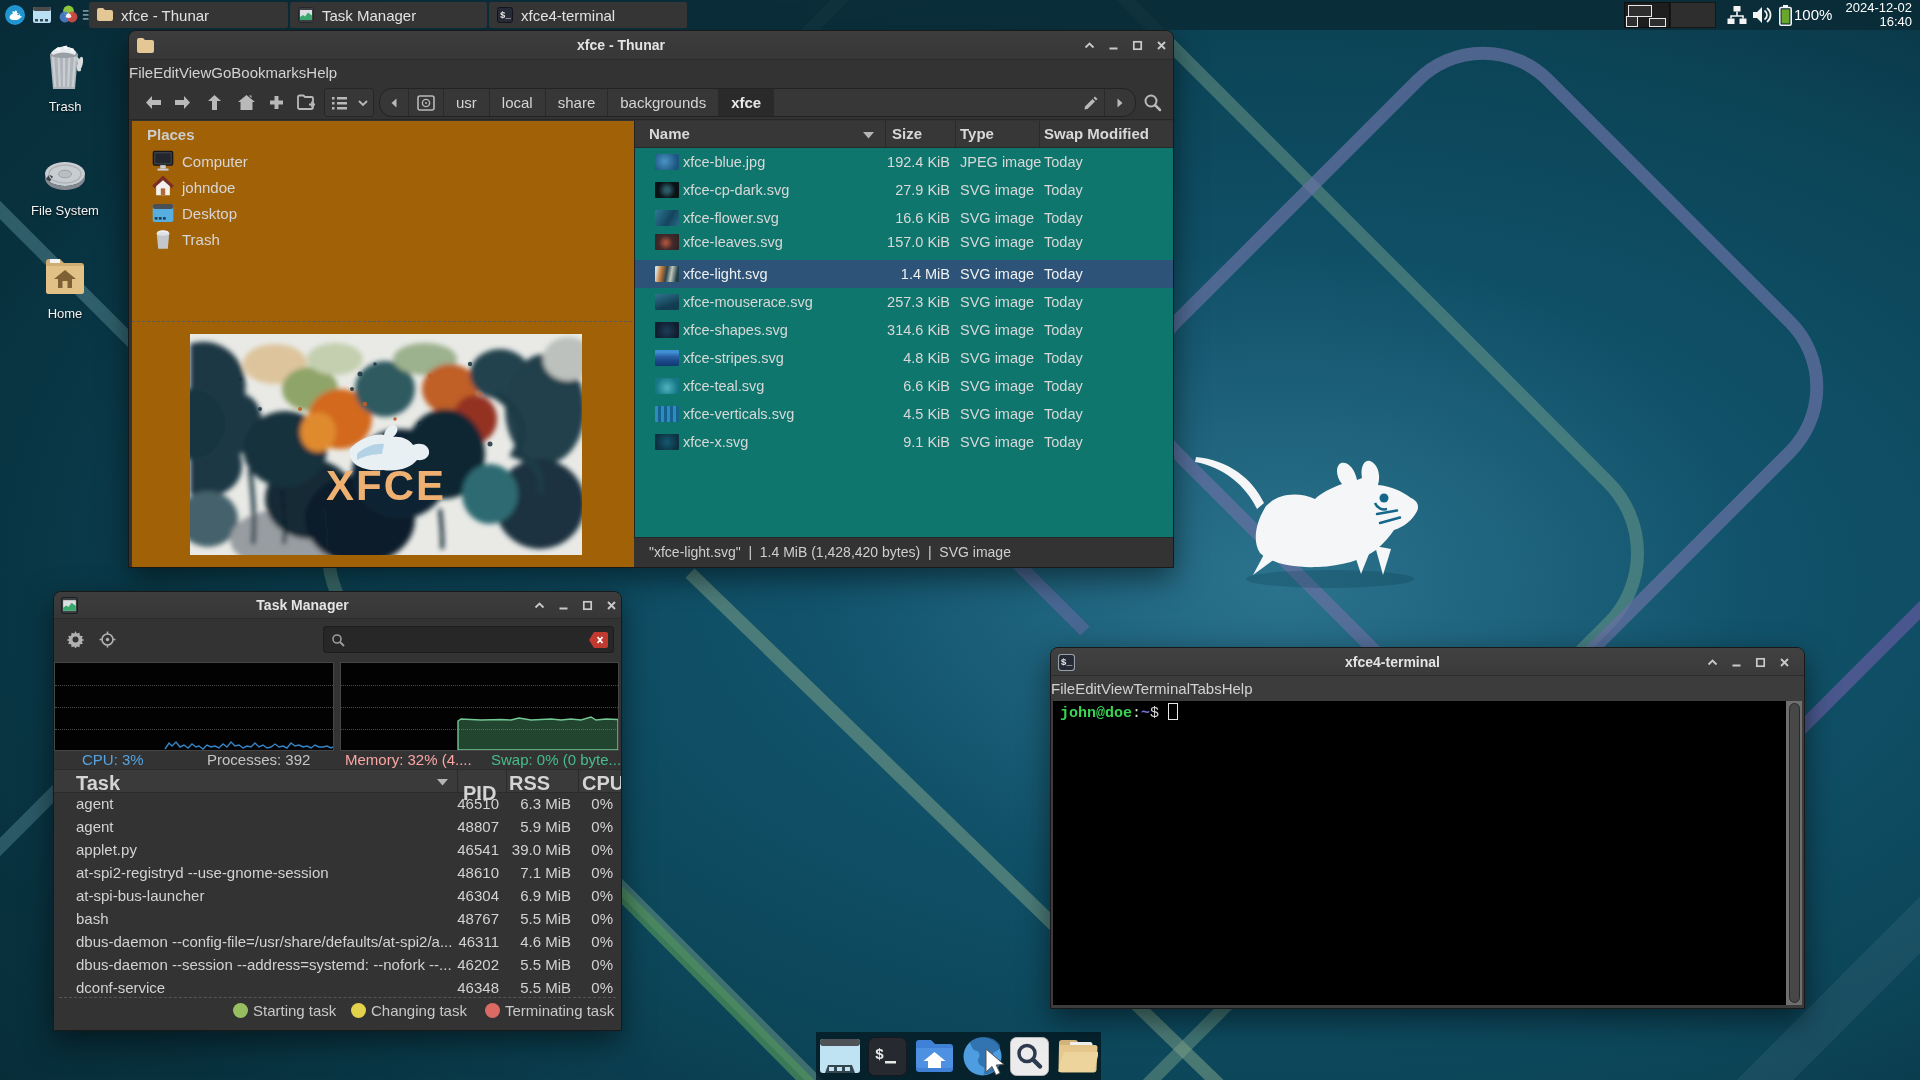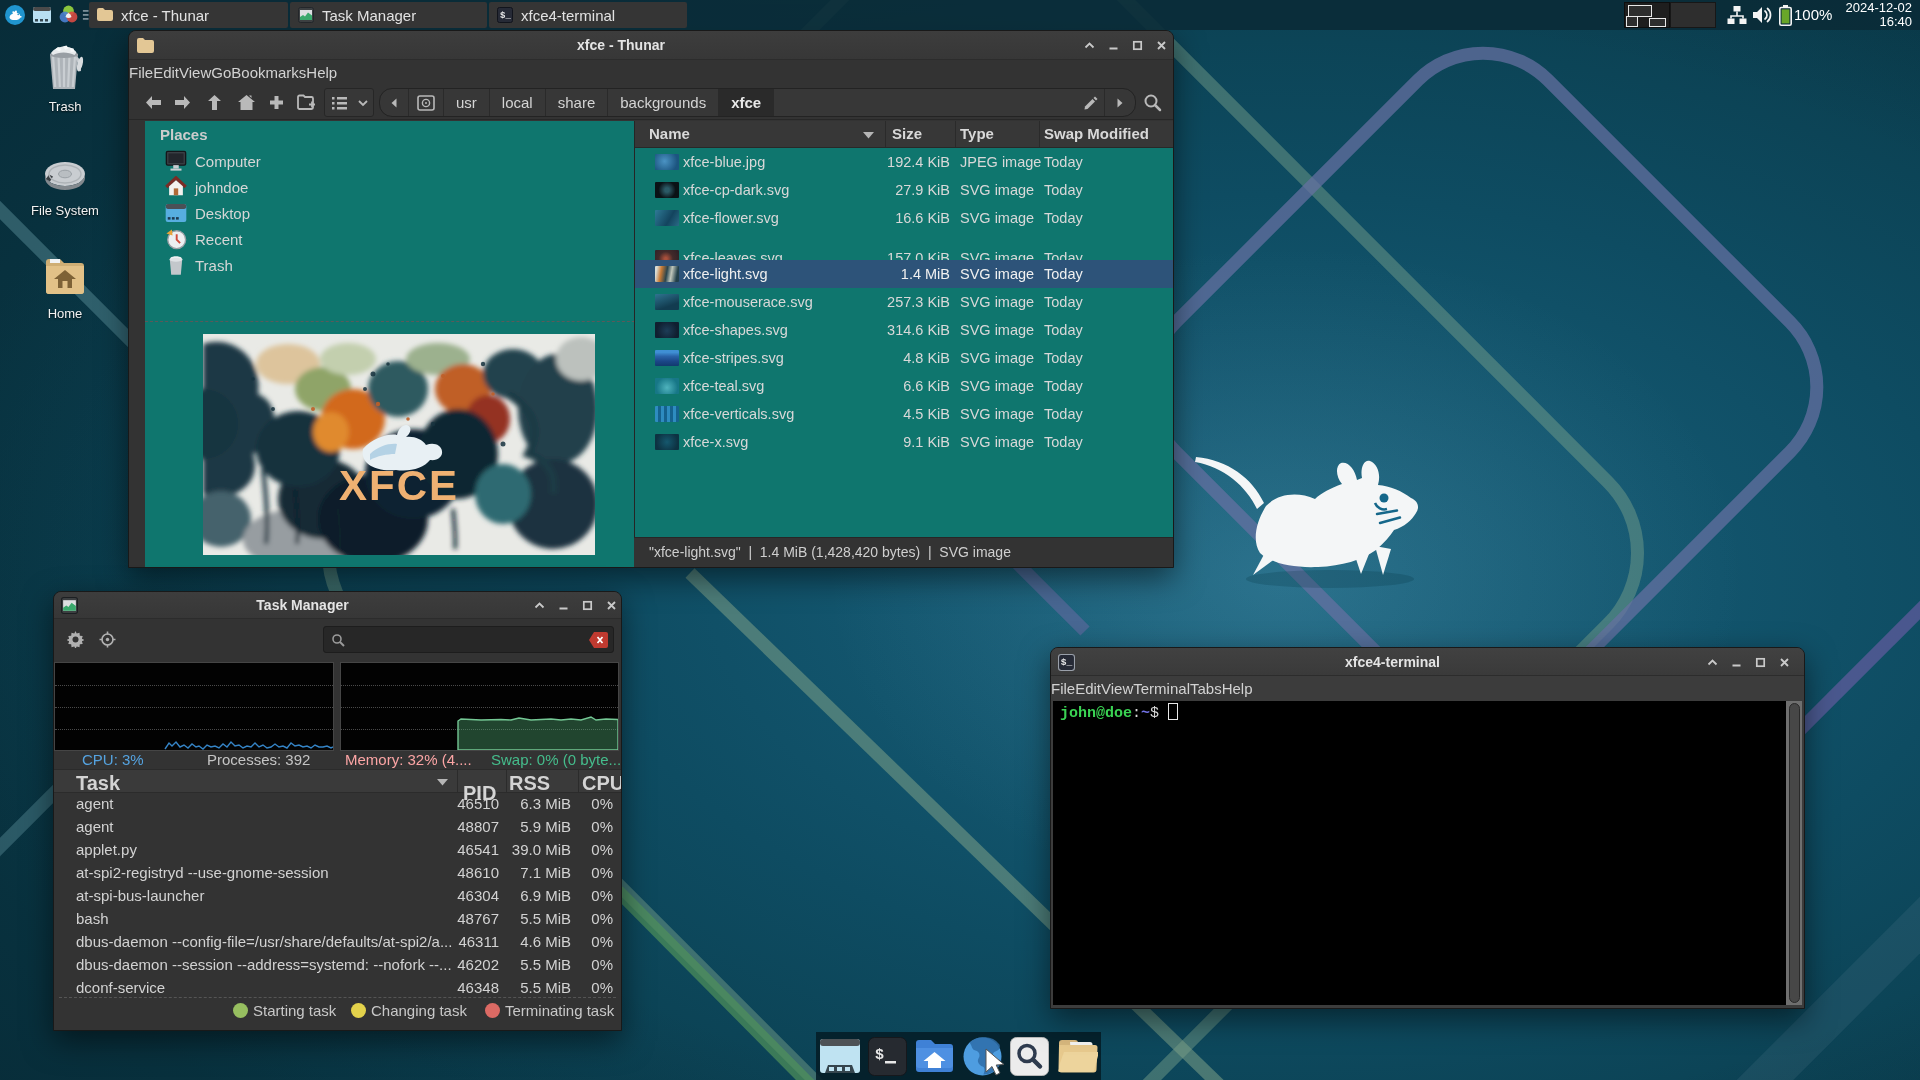--- a/index.html
+++ b/index.html
@@ -18,21 +18,21 @@
   .wctl { position:absolute; top:0; height:29px; display:flex; align-items:center; gap:11px; }
   .wctl svg { display:block; }
   
   #thunar { left:128px; top:30px; width:1046px; height:538px; }
   .menubar { display:flex; height:25px; align-items:center; color:#d2d2d2; font-size:15px; background:#333333; }
   .menubar span { }
   #t-toolbar { position:relative; height:35px; background:#333333; border-bottom:1px solid #272727; }
   .tbicon { position:absolute; top:4px; width:27px; height:27px; color:#b9b9b9; font-size:17px; display:flex; align-items:center; justify-content:center; }
   #pathbar { position:absolute; left:250px; top:3px; height:29px; width:757px; border:1px solid #232323; border-radius:13px; background:#373737; display:flex; overflow:hidden; }
   .pseg { height:100%; display:flex; align-items:center; padding:0 12px; color:#d4d4d4; font-size:15px; border-right:1px solid #2a2a2a; }
-  #t-side { position:absolute; left:16px; top:90px; width:505px; height:447px; background:#0f766e; }
+  #t-side { position:absolute; left:3px; top:90px; width:505px; height:447px; background:#a16207; }
   #t-main { position:absolute; left:505px; top:90px; right:0; bottom:0; background:#0f766e; border-left:1px solid #252525; }
   .prow { display:flex; align-items:center; height:26px; padding-left:20px; color:#d6d6d6; font-size:15px; }
   .prow .pi { width:22px; height:22px; margin-right:8px; flex:none; }
   .frow { position:absolute; left:0; width:539px; height:28px; color:#d8d8d8; font-size:14.5px; line-height:28px; }
   .frow.sel { background:#2d5379; color:#f0f0f0; }
   .frow .thumb { top:6px; }
   .frow span { white-space:nowrap; }
   .thumb { position:absolute; left:20px; width:24px; height:16px; border-radius:1px; }
   .fname { position:absolute; left:48px; }
   .fsize { position:absolute; width:120px; left:195px; text-align:right; }
@@ -265,25 +265,20 @@
           <rect x="6.4" y="9" width="3.2" height="5" fill="#b06a38"></rect>
         </svg>johndoe</div>
     <div class="prow"><svg class="pi" viewBox="0 0 16 16">
           <rect x="0.5" y="1.5" width="15" height="13" rx="1.5" fill="#57aee0"></rect>
           <rect x="0.5" y="1.5" width="15" height="3.5" rx="1.5" fill="#4a5056"></rect>
           <rect x="2" y="11" width="2" height="1.8" fill="#1c3a50"></rect>
           <rect x="5" y="11" width="2" height="1.8" fill="#1c3a50"></rect>
           <rect x="8" y="11" width="2" height="1.8" fill="#1c3a50"></rect>
         </svg>Desktop</div>
     <div class="prow"><svg class="pi" viewBox="0 0 16 16">
-          <circle cx="8.5" cy="8.5" r="6.5" fill="#eceff1" stroke="#9aa0a6"></circle>
-          <path d="M8.5,4.5 V8.5 L11,11" stroke="#d04a3a" stroke-width="1.4" fill="none"></path>
-          <path d="M1,4 L5,1 L5.5,5.5 Z" fill="#e8a33a"></path>
-        </svg>Recent</div>
-    <div class="prow"><svg class="pi" viewBox="0 0 16 16">
           <path d="M3.5,4 h9 l-1,11 h-7 Z" fill="#c3c7cb"></path>
           <ellipse cx="8" cy="4" rx="4.8" ry="1.6" fill="#dfe2e5"></ellipse>
           <path d="M4,2.8 c1.5,-1.5 6.5,-1.5 8,0 l0.2,1 c-2,-1.2 -6.4,-1.2 -8.4,0 Z" fill="#eef0f2"></path>
         </svg>Trash</div>
     <div style="position:absolute; left:0; right:0; top:200px; border-top:1px dashed #5a5a5a;"></div>
     <svg id="preview" style="position:absolute; left:58px; top:213px;" width="392" height="221" viewBox="0 0 392 221">
       <defs>
           <filter id="wc" x="-30%" y="-30%" width="160%" height="160%">
             <feGaussianBlur stdDeviation="2.5"></feGaussianBlur>
           </filter>
@@ -369,21 +364,21 @@
           <span class="ftype">SVG image</span>
           <span class="fdate">Today</span>
         </div>
       <div class="frow" style="top:56px;">
           <span class="thumb" style="background:linear-gradient(120deg,#2e7a96,#13445e 60%,#2a6a85);"></span>
           <span class="fname">xfce-flower.svg</span>
           <span class="fsize">16.6 KiB</span>
           <span class="ftype">SVG image</span>
           <span class="fdate">Today</span>
         </div>
-      <div class="frow" style="top:96px;">
+      <div class="frow" style="top:80px;">
           <span class="thumb" style="background:radial-gradient(circle at 45% 55%,#a8503c 8%,#432a2a 45%,#2a2026);"></span>
           <span class="fname">xfce-leaves.svg</span>
           <span class="fsize">157.0 KiB</span>
           <span class="ftype">SVG image</span>
           <span class="fdate">Today</span>
         </div>
       <div class="frow sel" style="top:112px;">
           <span class="thumb" style="background:linear-gradient(100deg,#d8dcd4 8%,#c87b36 26%,#2a454e 48%,#bfc6ba 66%,#22404a 88%);"></span>
           <span class="fname">xfce-light.svg</span>
           <span class="fsize">1.4 MiB</span>

